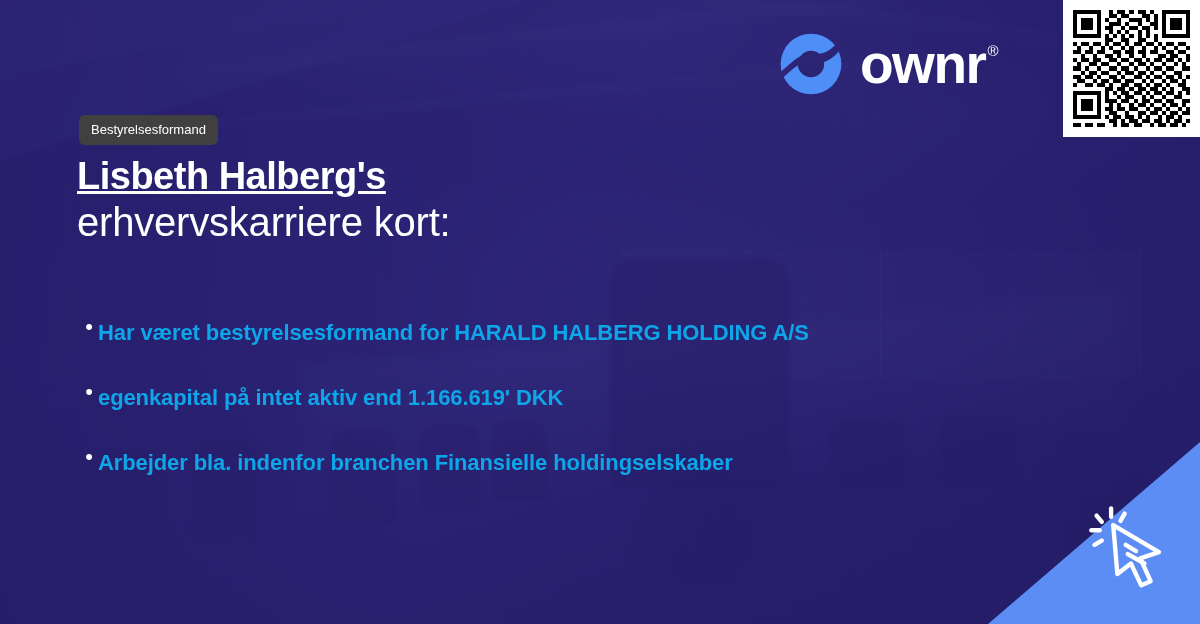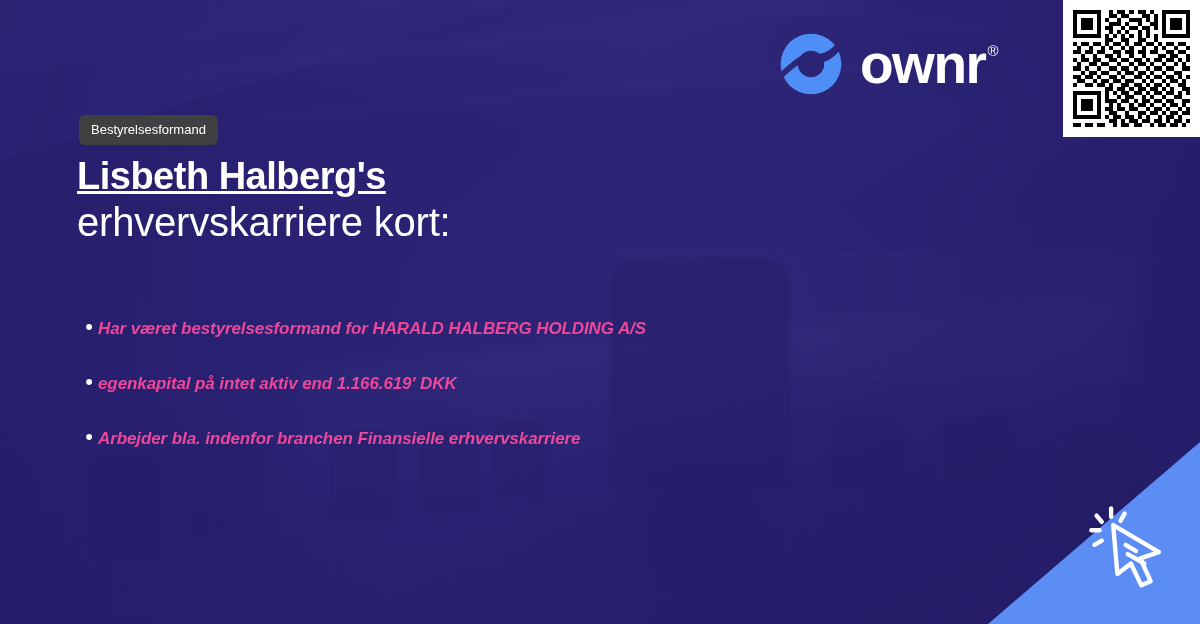--- a/index.html
+++ b/index.html
@@ -200,27 +200,26 @@
     margin-bottom: 22px;
   }
   .bullet-dot {
     color: #ffffff;
     font-size: 22px;
     line-height: 30px;
     width: 18px;
     flex: 0 0 18px;
   }
   .bullet-text {
-    color: #ec4899;
-    font-size: 17px;
+    color: #0ea5e9;
+    font-size: 22px;
     font-weight: bold;
     line-height: 1.95;
     letter-spacing: -0.1px;
     max-width: 880px;
-    font-style: italic;
   }
   .bullet-text .l2 { display: block; }
 </style>
 </head>
 <body>
 
 <div class="card">
 
   <div class="bg-photo">
     <div class="ceiling-beam" style="left:180px; top:30px; width:700px; height:14px; transform:rotate(-6deg);"></div>
@@ -1132,17 +1131,17 @@
       <div class="bullet">
         <span class="bullet-dot">•</span>
         <span class="bullet-text"><span>Har været bestyrelsesformand for HARALD HALBERG HOLDING A/S</span></span>
       </div>
       <div class="bullet">
         <span class="bullet-dot">•</span>
         <span class="bullet-text"><span class="l2">egenkapital på intet aktiv end 1.166.619' DKK</span></span>
       </div>
       <div class="bullet">
         <span class="bullet-dot">•</span>
-        <span class="bullet-text"><span>Arbejder bla. indenfor branchen Finansielle erhvervskarriere</span></span>
+        <span class="bullet-text"><span>Arbejder bla. indenfor branchen Finansielle holdingselskaber</span></span>
       </div>
     </div>
 
 </div>
 
 </body></html>

